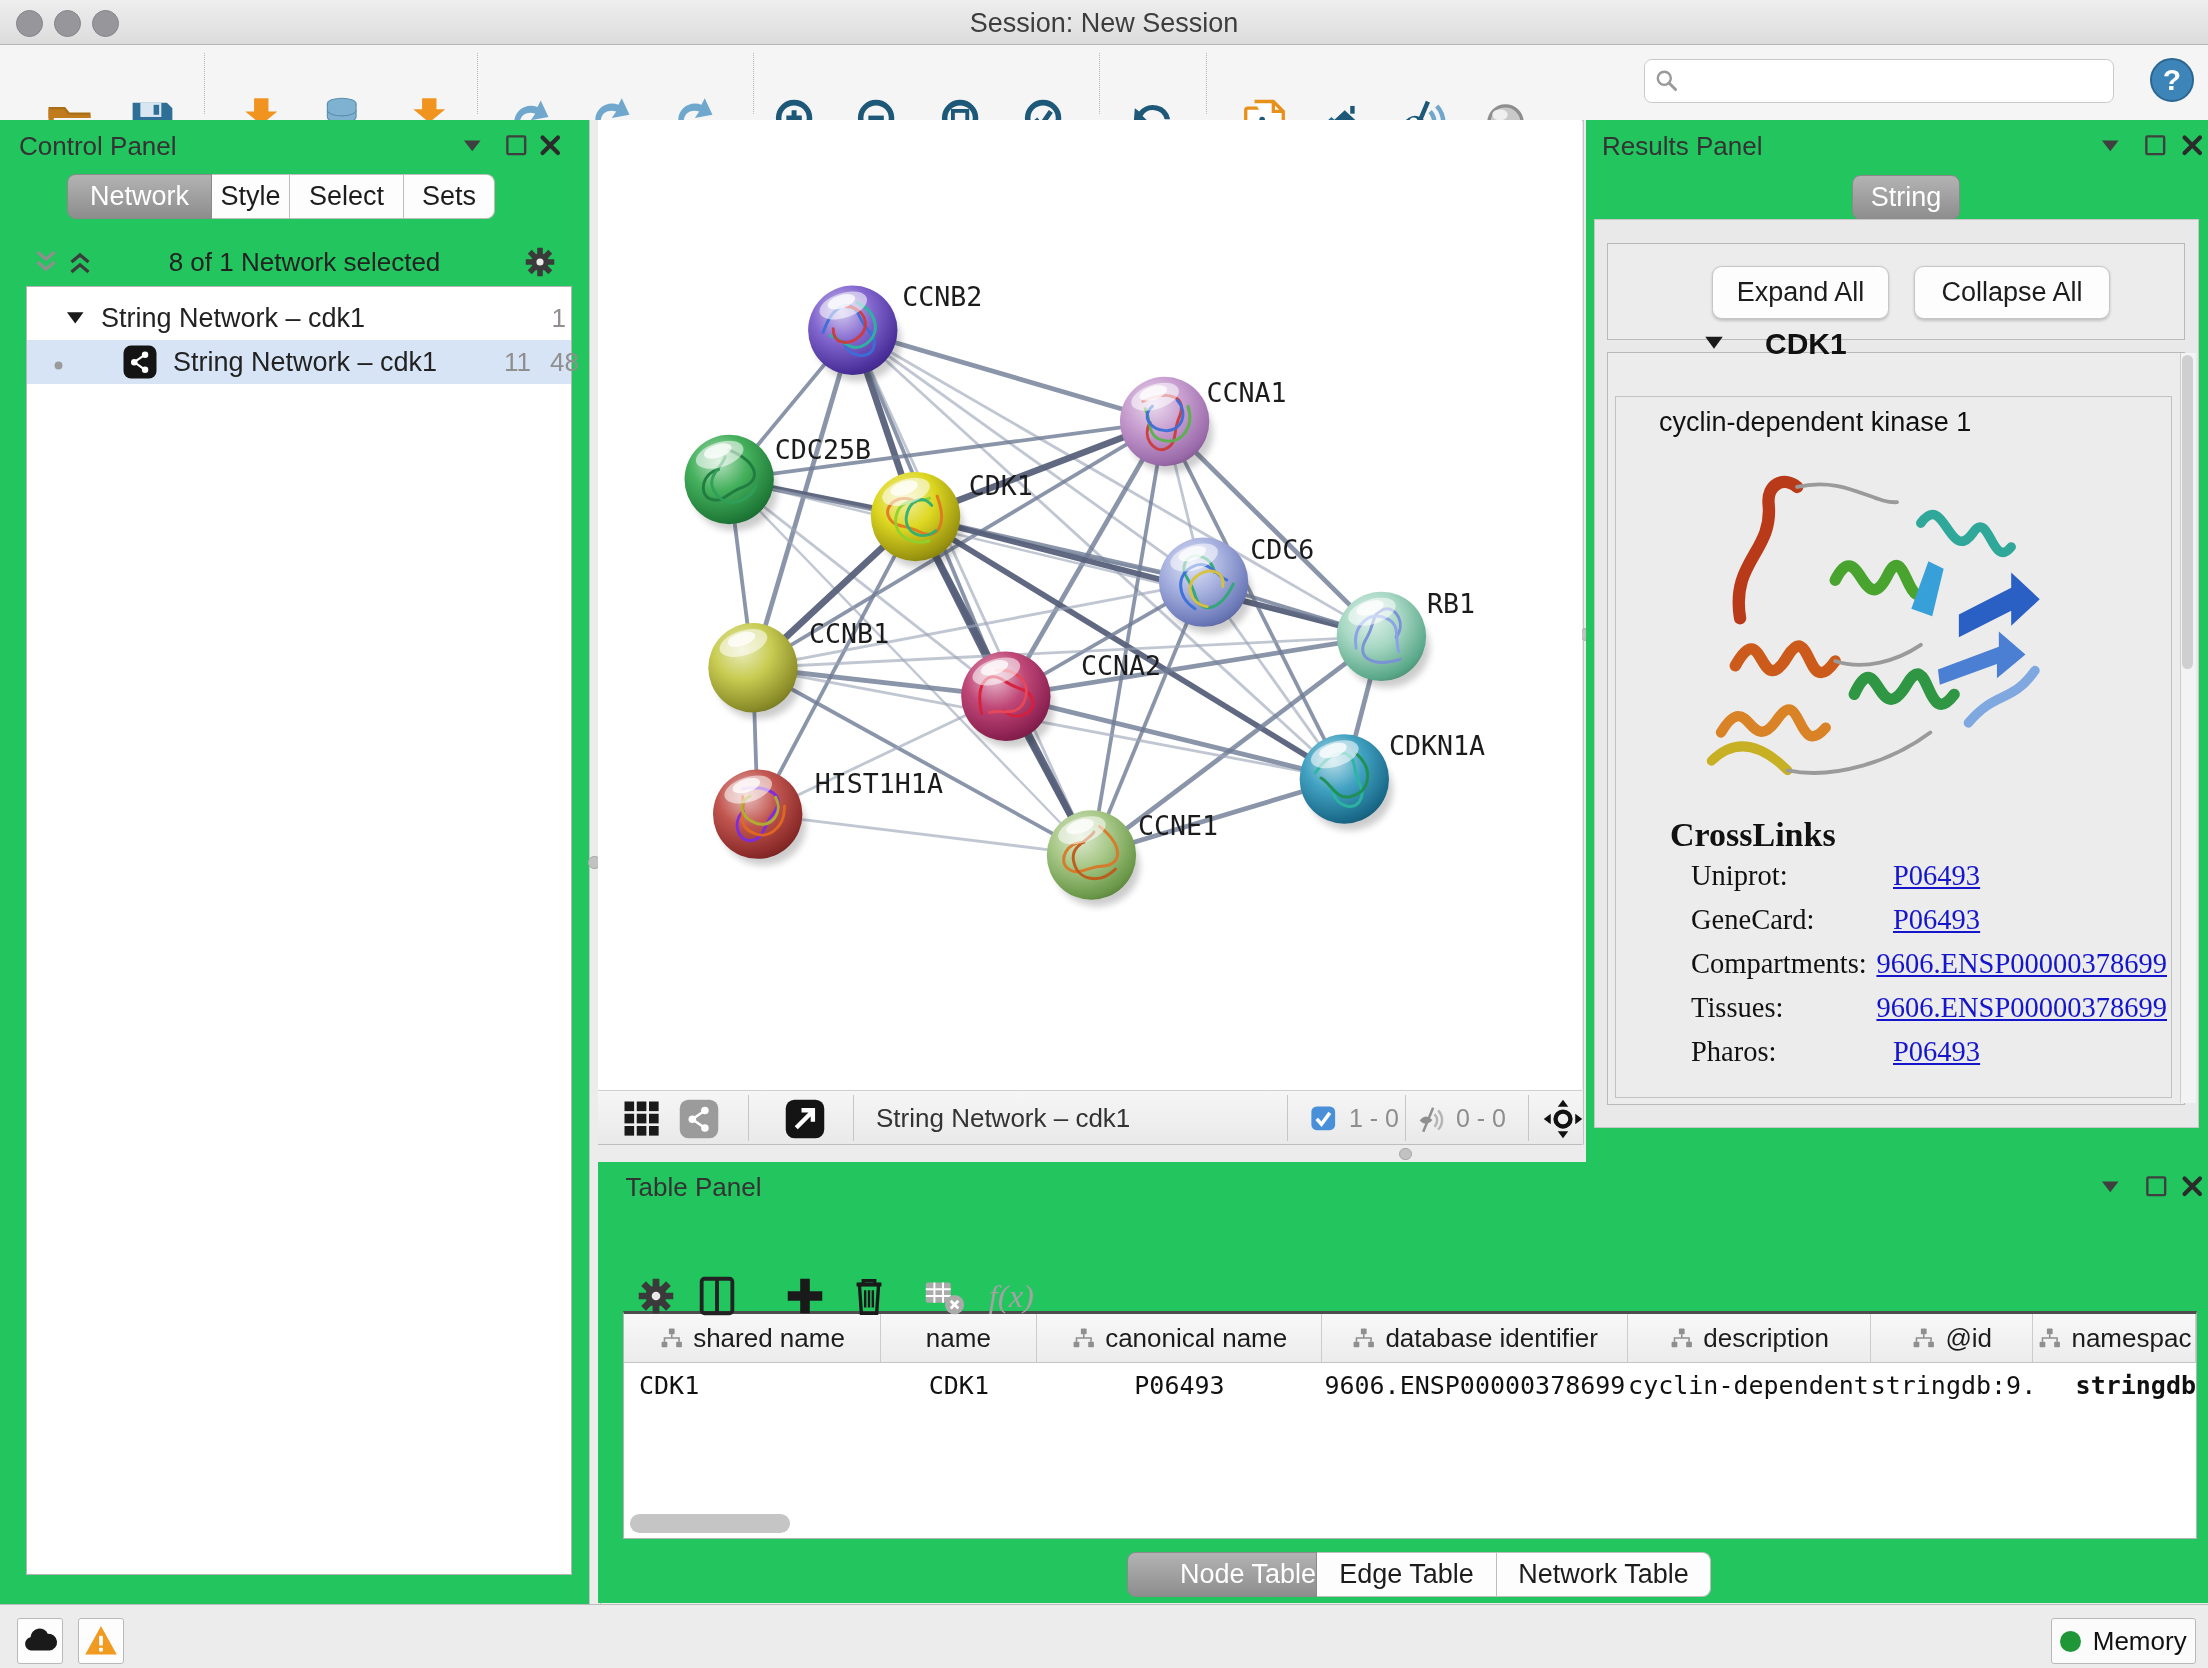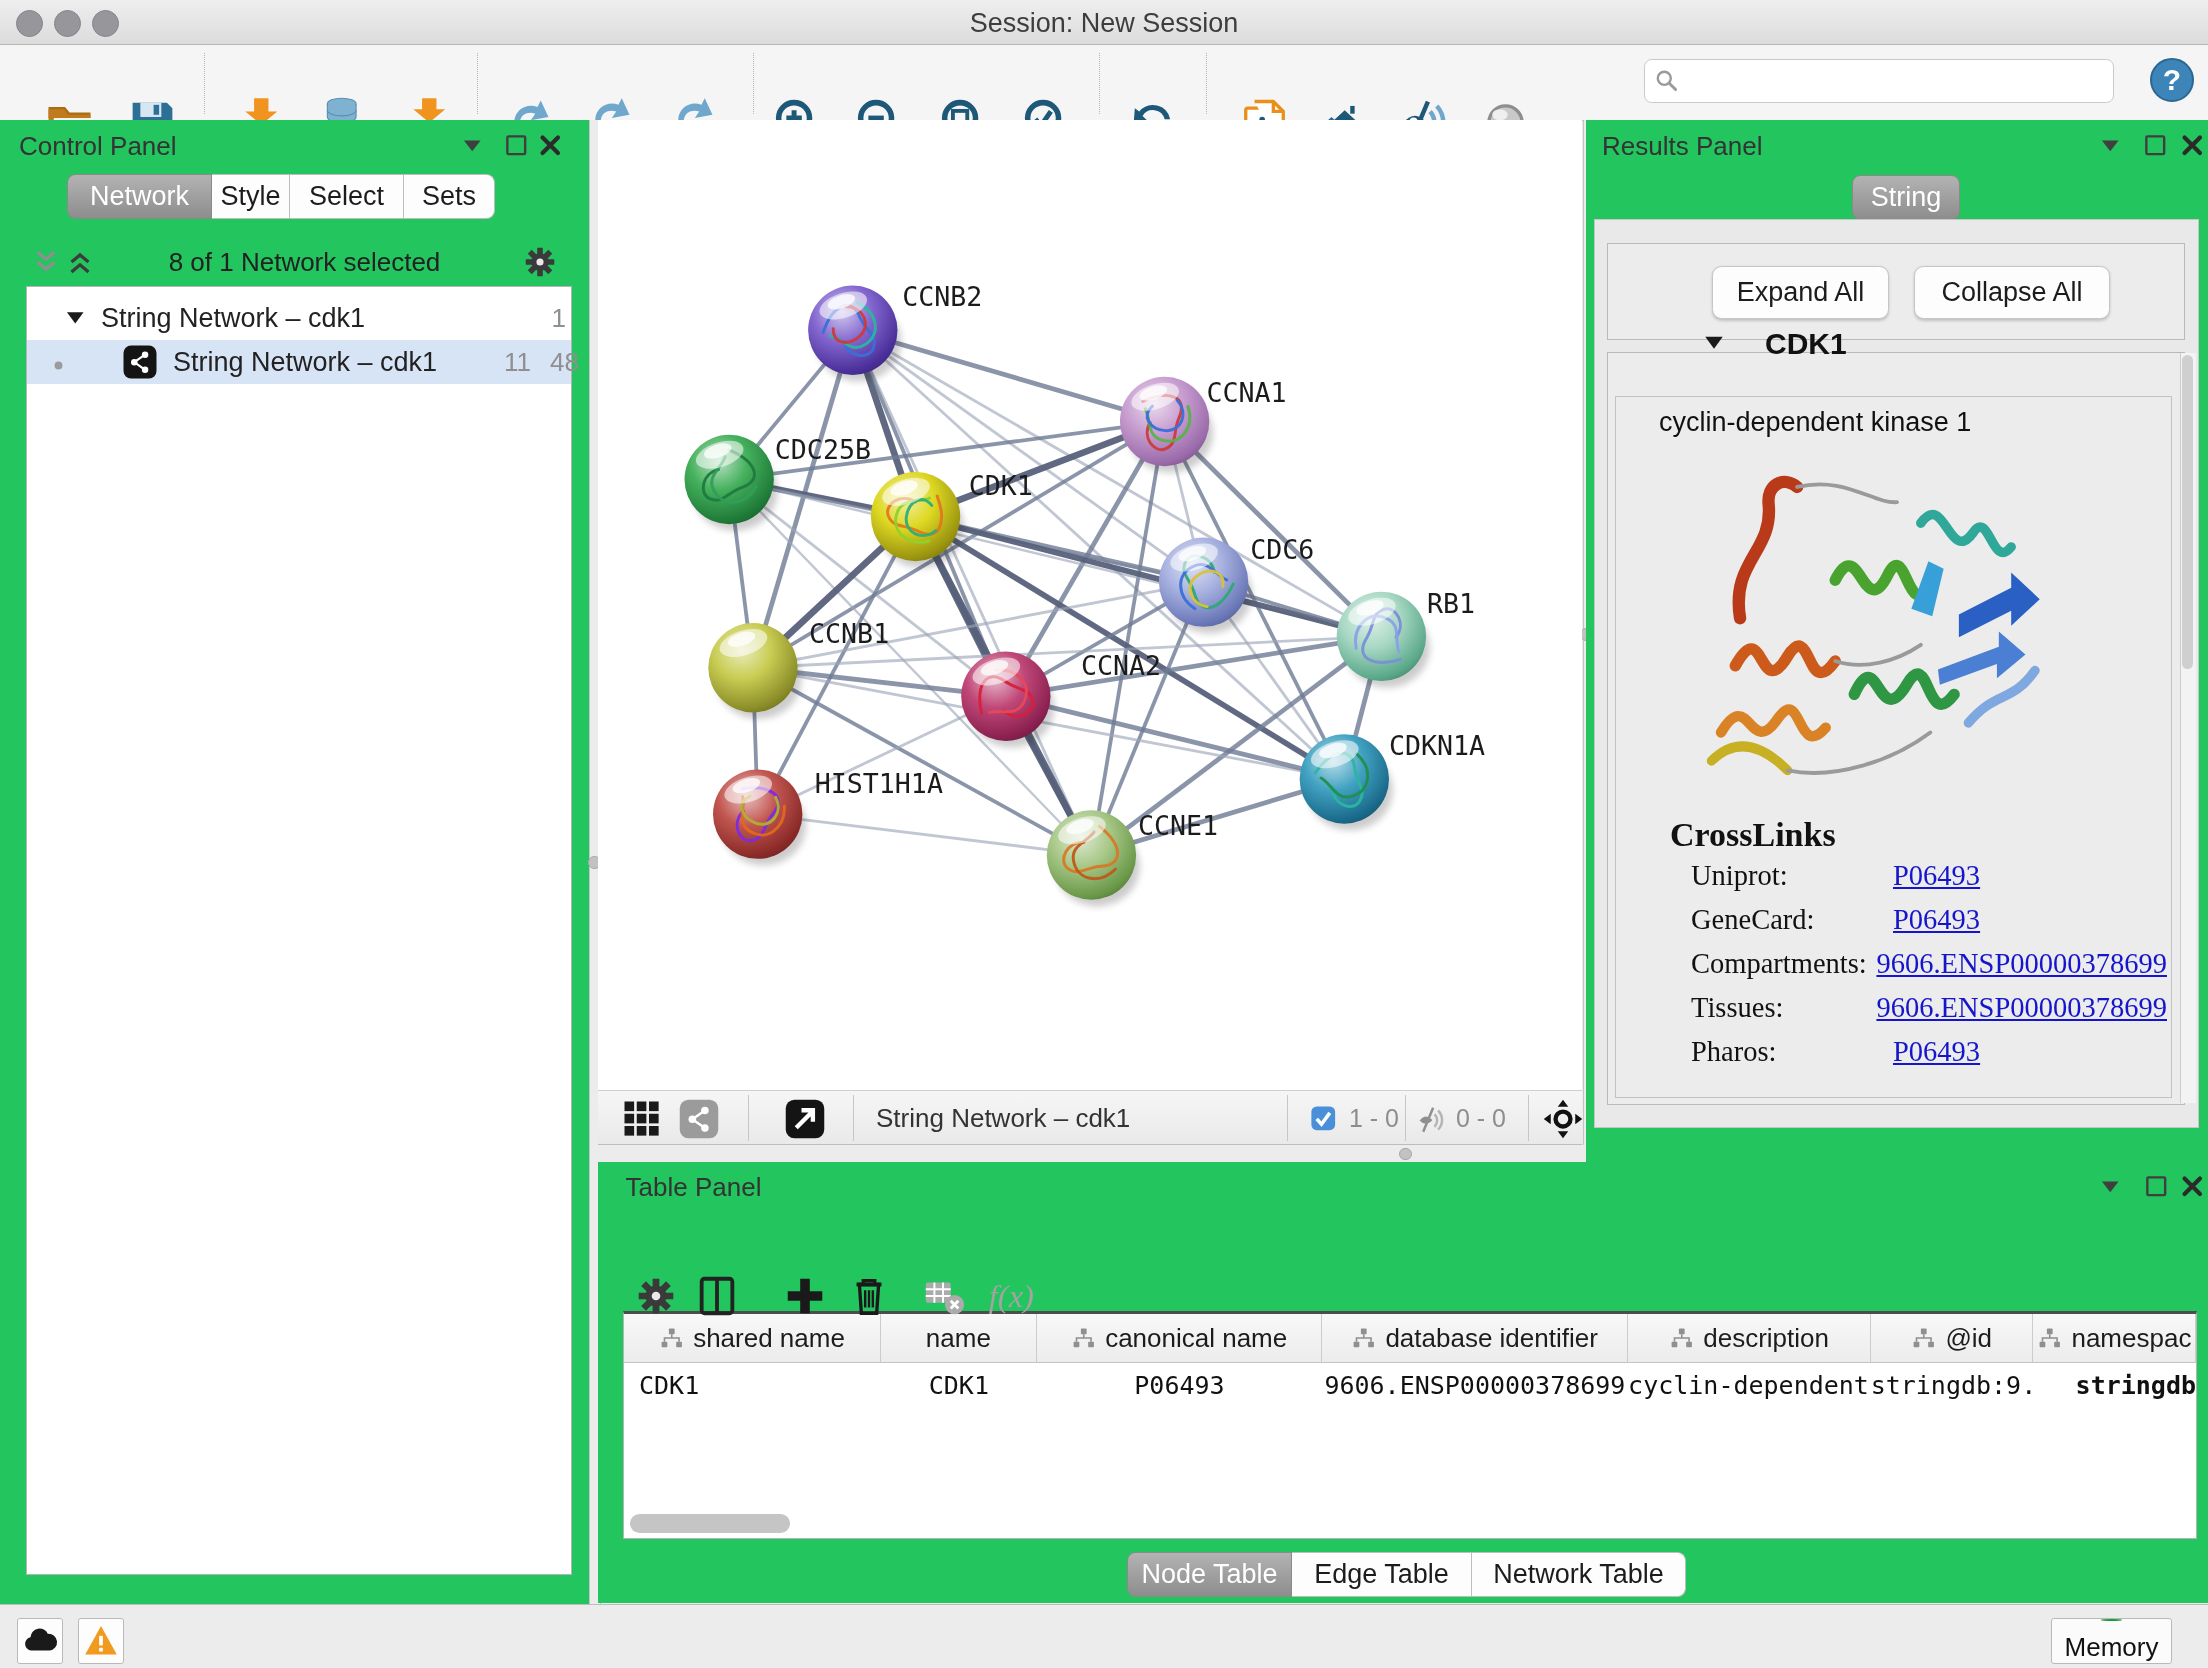--- a/index.html
+++ b/index.html
@@ -80,22 +80,22 @@
   .th{display:flex;align-items:center;justify-content:center;box-sizing:border-box;
       border-right:1px solid #cccccc;font-size:26px;color:#1c1c1c;gap:9.5px;}
   .trow{display:flex;height:44px;align-items:center;}
   .td{box-sizing:border-box;font-size:25px;color:#111;font-family:"DejaVu Sans Mono",monospace;
       overflow:hidden;white-space:nowrap;}
   .hthumb{position:absolute;left:630px;top:1514px;width:160px;height:19px;background:#c5c5c5;border-radius:9.5px;}
   
   .statusbar{position:absolute;left:0;top:1604px;width:2208px;height:65px;background:#ececec;border-top:1px solid #bcbcbc;}
   .sb-btn{position:absolute;top:13.3px;width:46px;height:46px;background:#fdfdfd;border:1.9px solid #b9b9b9;border-radius:2.9px;
       display:flex;align-items:center;justify-content:center;cursor:pointer;box-sizing:border-box;}
-  .memory-btn{position:absolute;left:2051px;top:13.3px;width:121px;height:46px;background:#fbfbfb;border:1.9px solid #b9b9b9;
-      border-radius:2.9px;display:flex;align-items:center;justify-content:center;gap:11.4px;font-size:26px;color:#111;box-sizing:border-box;cursor:pointer;flex-direction:column;}
+  .memory-btn{position:absolute;left:2051px;top:13.3px;width:145px;height:46px;background:#fbfbfb;border:1.9px solid #b9b9b9;
+      border-radius:2.9px;display:flex;align-items:center;justify-content:center;gap:11.4px;font-size:26px;color:#111;box-sizing:border-box;cursor:pointer;}
   .memdot{width:21px;height:21px;border-radius:50%;background:#1f9638;}
   .netlabel{font-family:"DejaVu Sans Mono",monospace;}
 </style>
 </head>
 <body>
 
 <div class="app">
 
   <div class="titlebar">
     <span class="tl" style="left:16px"></span>
@@ -773,21 +773,21 @@
           <div class="td" style="width: 157px; text-align: center;">CDK1</div>
           <div class="td" style="width: 285px; text-align: center;">P06493</div>
           <div class="td" style="width: 307px; text-align: center;">9606.ENSP00000378699</div>
           <div class="td" style="width: 243px; text-align: center;">cyclin-dependent ...</div>
           <div class="td" style="width: 163px; text-align: center;">stringdb:9...</div>
           <div class="td" style="width: 163px; text-align: right; font-weight: bold;">stringdb</div>
         </div>
       </div>
   </div>
   <div class="hthumb"></div>
-  <div class="abs" id="table-tabs" style="left:1127px;top:1552px"><span class="seg-tab first active" style="width: 165px;">Node Table</span><span class="seg-tab" style="width: 180px;">Edge Table</span><span class="seg-tab last" style="width: 214px;">Network Table</span></div>
+  <div class="abs" id="table-tabs" style="left:1127px;top:1552px"><span class="seg-tab first active" style="width: 190px; text-align: right;">Node Table</span><span class="seg-tab" style="width: 180px;">Edge Table</span><span class="seg-tab last" style="width: 214px;">Network Table</span></div>
 
   <div class="statusbar">
     <div class="sb-btn" style="left:17px">
       <span class="icon" style="width:38px;height:38px"><svg viewBox="0 0 48 48" width="100%" height="100%" preserveAspectRatio="xMidYMid meet">
             <path d="M13 36a8.5 8.5 0 0 1-1-16.8A11.5 11.5 0 0 1 34 15a8 8 0 0 1 2 21z" fill="#1a1a1a"></path>
           </svg></span>
     </div>
     <div class="sb-btn" style="left:78px">
       <span class="icon" style="width:36px;height:36px"><svg viewBox="0 0 48 48" width="100%" height="100%" preserveAspectRatio="xMidYMid meet">
             <path d="M24 4l21 38H3z" fill="#f09a1f"></path>

